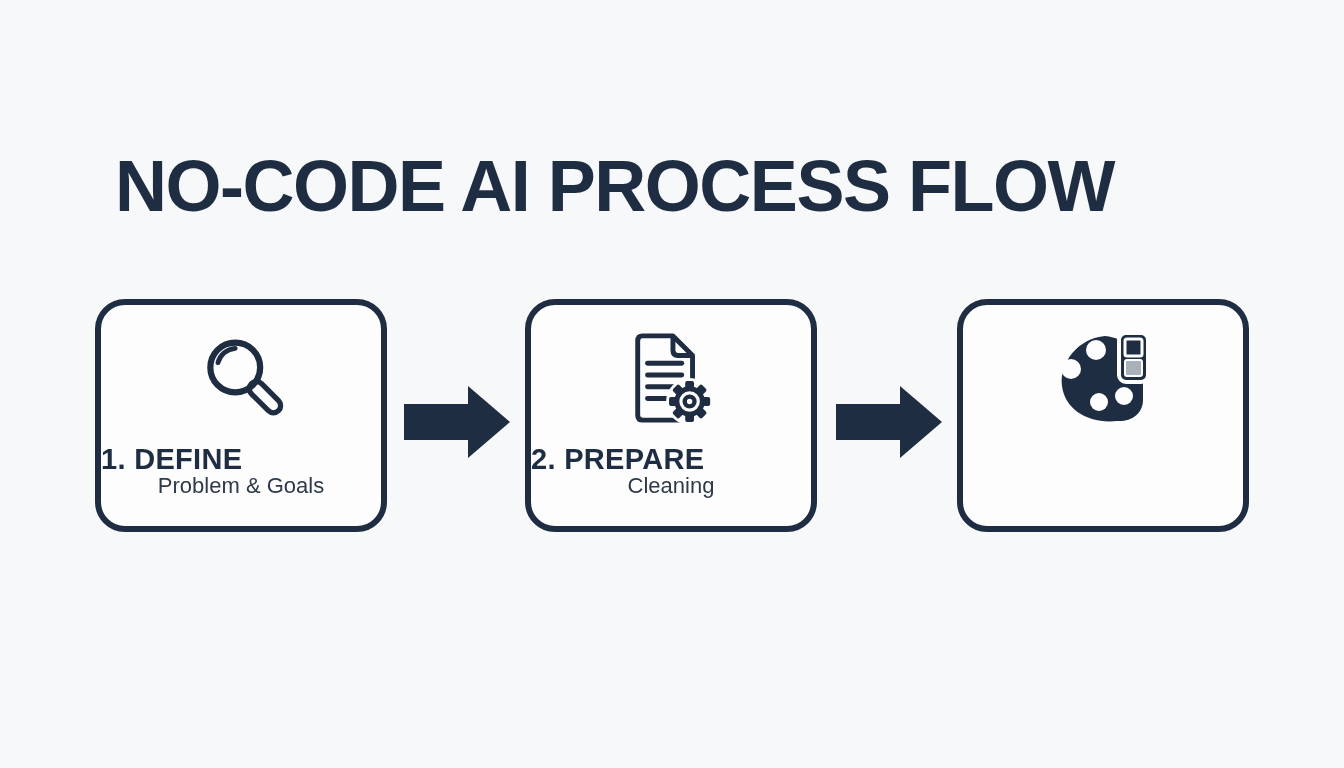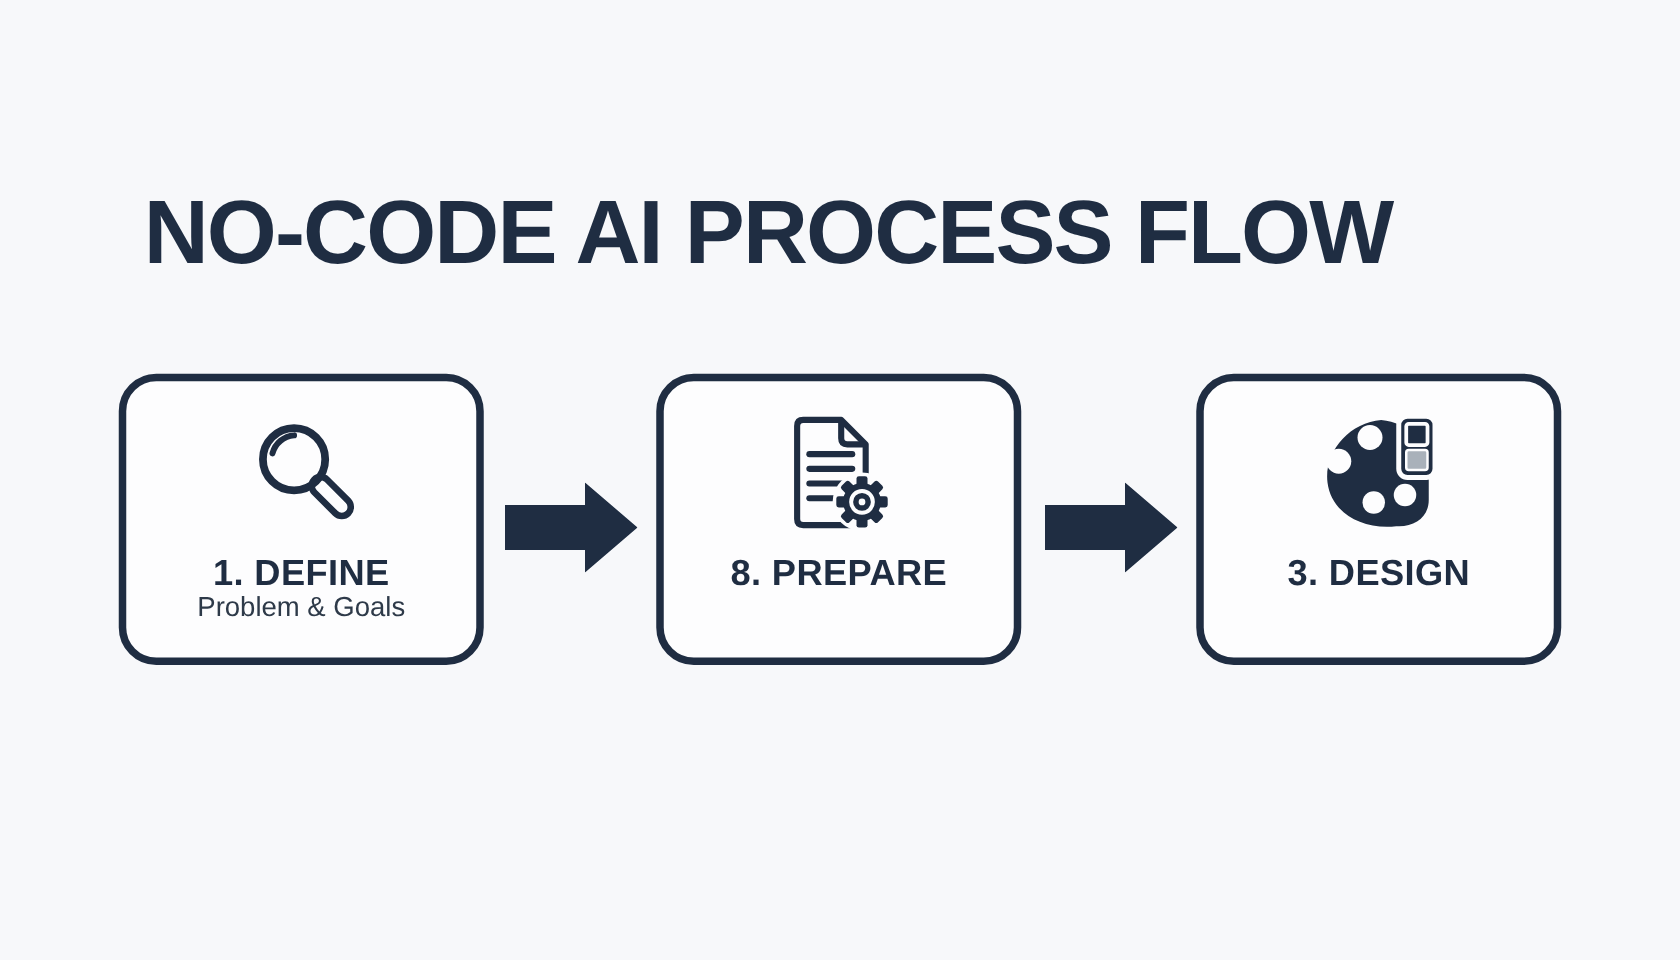--- a/index.html
+++ b/index.html
@@ -46,21 +46,21 @@
   .icon-area {
     position: absolute;
     top: 24px; left: 0; right: 0; height: 98px;
     display: flex; align-items: center; justify-content: center;
     color: var(--ink);
   }
 
   .step-title {
     position: absolute;
     top: 140px; left: 0; right: 0;
-    text-align: center;
+    text-align: left;
     font-size: 29px;
     font-weight: bold;
     letter-spacing: 0.3px;
     color: var(--ink);
     line-height: 1;
   }
   .step-sub {
     position: absolute;
     top: 169px; left: 0; right: 0;
     text-align: center;
@@ -130,22 +130,23 @@
             <rect x="-4.5" y="-21" width="9" height="9" rx="2" transform="rotate(180)"></rect>
             <rect x="-4.5" y="-21" width="9" height="9" rx="2" transform="rotate(225)"></rect>
             <rect x="-4.5" y="-21" width="9" height="9" rx="2" transform="rotate(270)"></rect>
             <rect x="-4.5" y="-21" width="9" height="9" rx="2" transform="rotate(315)"></rect>
           </g>
           <circle cx="0" cy="0" r="13" fill="var(--card-background, #fdfdfe)" stroke="currentColor" stroke-width="5"></circle>
           <circle cx="0" cy="0" r="5" fill="none" stroke="currentColor" stroke-width="4.5"></circle>
         </g>
       </svg>
     </div>
-    <div class="step-title">8. PREPARE</div>
+    <div class="step-title">2. PREPARE</div>
     <div class="step-sub">
+      <div>Cleaning</div>
     </div>
   </div>
 
   <div class="arrow arrow-2">
     <svg width="106" height="72" viewBox="0 0 106 72" aria-hidden="true">
       <polygon points="0,18 64,18 64,0 106,36 64,72 64,54 0,54" fill="currentColor"></polygon>
     </svg>
   </div>
 
   <div class="card card-3">
@@ -157,16 +158,15 @@
         <circle cx="41" cy="18" r="10" fill="var(--card-background, #fdfdfe)"></circle>
         <circle cx="16" cy="37" r="10" fill="var(--card-background, #fdfdfe)"></circle>
         <circle cx="44" cy="70" r="9" fill="var(--card-background, #fdfdfe)"></circle>
         <circle cx="69" cy="64" r="9" fill="var(--card-background, #fdfdfe)"></circle>
 
         <rect x="64" y="1" width="29" height="49" rx="7" fill="currentColor" stroke="var(--card-background, #fdfdfe)" stroke-width="4"></rect>
         <rect x="70" y="7" width="17" height="17" rx="2" fill="currentColor" stroke="var(--card-background, #fdfdfe)" stroke-width="3"></rect>
         <rect x="70" y="28" width="17" height="16" rx="2" fill="var(--gray-accent, #a9b1ba)" stroke="var(--card-background, #fdfdfe)" stroke-width="2"></rect>
       </svg>
     </div>
-    <div class="step-title">3. DESIGN</div>
   </div>
 
 </div>
 
 </body></html>

